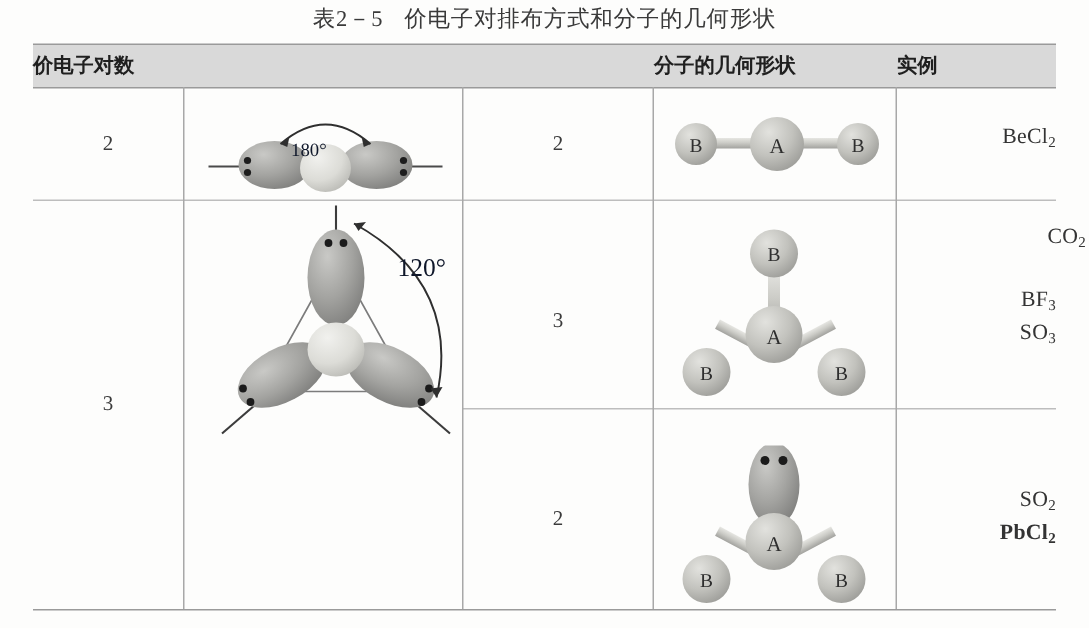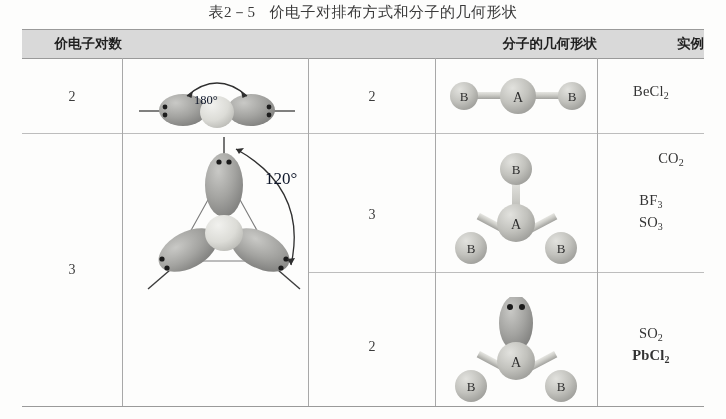--- a/index.html
+++ b/index.html
@@ -66,38 +66,38 @@
     top: 1px;
     width: 682px;
     height: 28px;
     background: #d9d9d9;
   }
   .headcell {
     position: absolute;
     top: 1px;
     height: 28px;
     line-height: 28px;
-    text-align: right;
+    text-align: left;
     font-size: 13.5px;
     color: #1f1f1f;
     font-weight: 600;
     white-space: nowrap;
   }
 
   
   .cellnum {
     position: absolute;
     text-align: center;
     font-family: "Liberation Serif", serif;
     font-size: 14px;
     color: #3b3b3b;
   }
   .formula {
     position: absolute;
-    text-align: center;
+    text-align: right;
     font-family: "Liberation Serif", serif;
     font-size: 14.5px;
     color: #333333;
     letter-spacing: 0.2px;
     white-space: nowrap;
   }
   .formula sub {
     font-size: 10px;
     vertical-align: -0.28em;
   }

